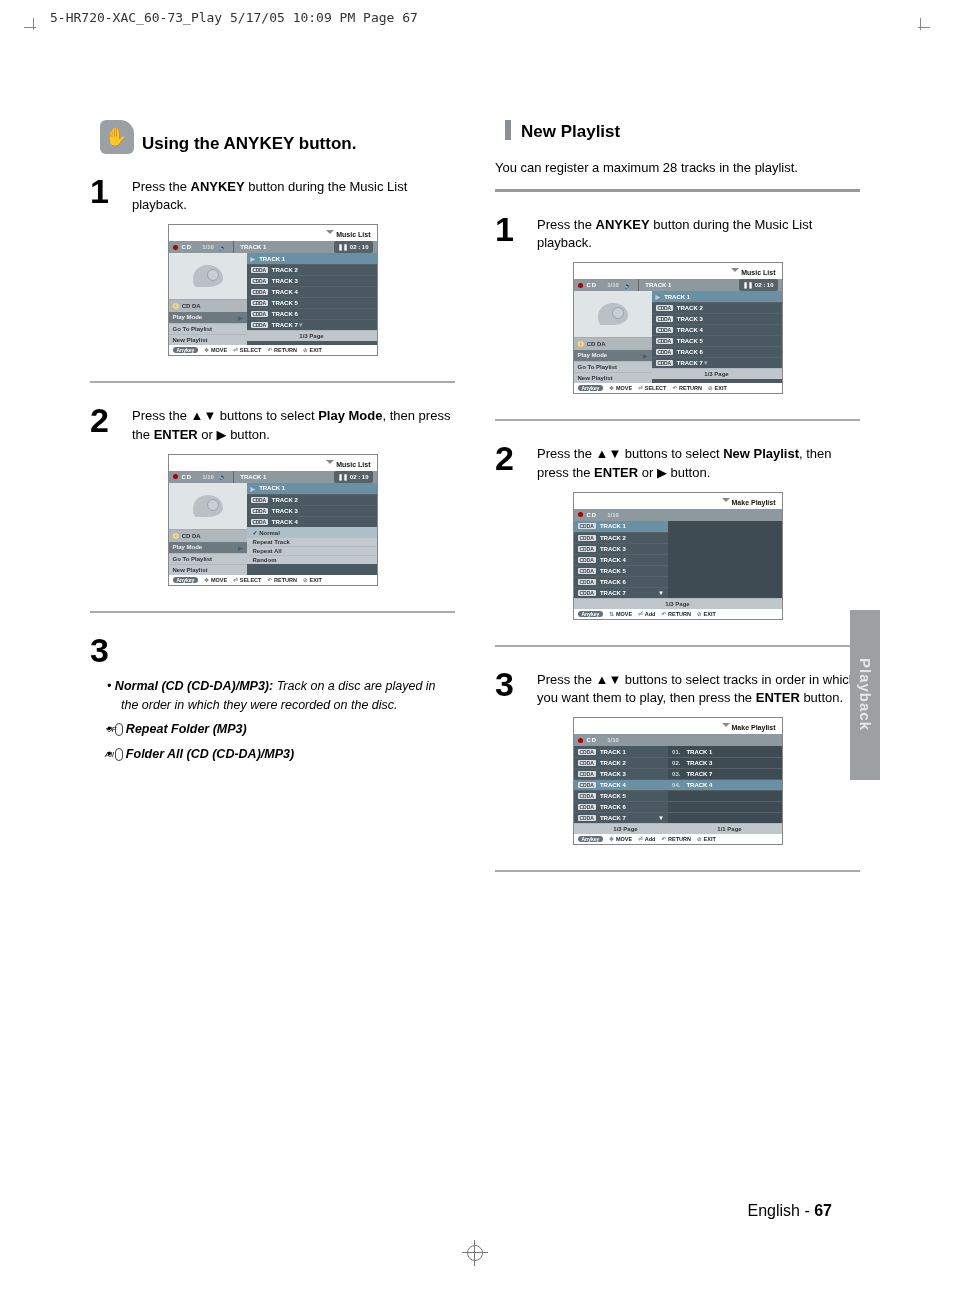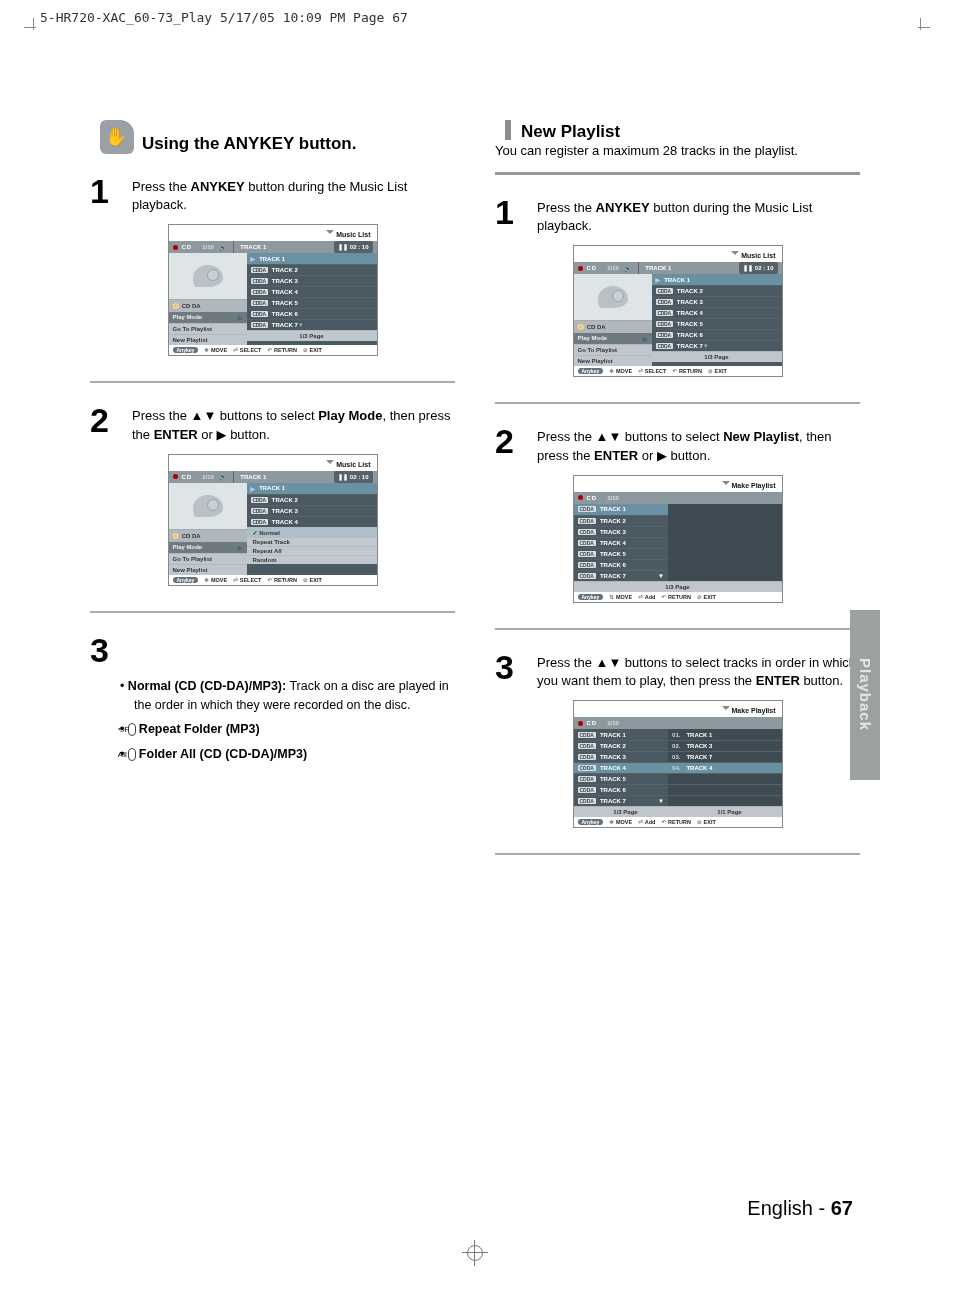--- a/index.html
+++ b/index.html
@@ -6,21 +6,21 @@
   body {
     font-family: Arial, Helvetica, sans-serif;
     background: #fff;
     width: 954px;
     height: 1310px;
     position: relative;
     color: #000;
   }
   .printinfo {
     position: absolute;
-    top: 10px; left: 40px;
+    top: 10px; left: 50px;
     font-family: monospace;
     font-size: 13px;
     color: #333;
   }
   .cropmark {
     position: absolute;
     width: 20px; height: 20px;
   }
   .cropmark::before, .cropmark::after {
     content: '';
@@ -65,22 +65,22 @@
     letter-spacing: 1px;
     display: flex;
     align-items: center;
     justify-content: center;
   }
 
   
   .footer {
     position: absolute;
     bottom: 10px;
-    right: 7px;
-    font-size: 20px;
+    right: 28px;
+    font-size: 16px;
   }
   .footer .num { font-weight: bold; }
 
   
   .sec-head {
     display: flex;
     align-items: flex-end;
     gap: 8px;
     margin-left: 10px;
   }
@@ -101,21 +101,21 @@
     content:'';
     display:inline-block;
     width:6px; height:20px;
     background:#8a8f94;
     margin-right:10px;
     vertical-align:-3px;
   }
 
   .intro {
     font-size: 13px;
-    margin: 1px 0 10px 0;
+    margin: 18px 0 10px 0;
   }
 
   .step {
     display:flex;
     gap: 10px;
     margin: 20px 0 10px 0;
   }
   .step .bignum {
     font-size: 34px;
     font-weight: bold;
@@ -134,24 +134,25 @@
     border-top: 3px solid #999;
     margin: 14px 0 14px 0;
   }
   hr.thin {
     border:none;
     border-top: 2px solid #aaa;
     margin: 25px 0 0 0;
   }
 
   ul.opts {
-    margin-left: 30px;
+    margin-left: 17px;
     margin-top: 10px;
     font-size: 12.5px;
     line-height: 1.5;
+    font-style: italic;
   }
   ul.opts li {
     list-style: none;
     text-indent: -14px;
     padding-left: 14px;
     margin-bottom: 6px;
   }
   ul.opts li::before {
     content: '• ';
   }

